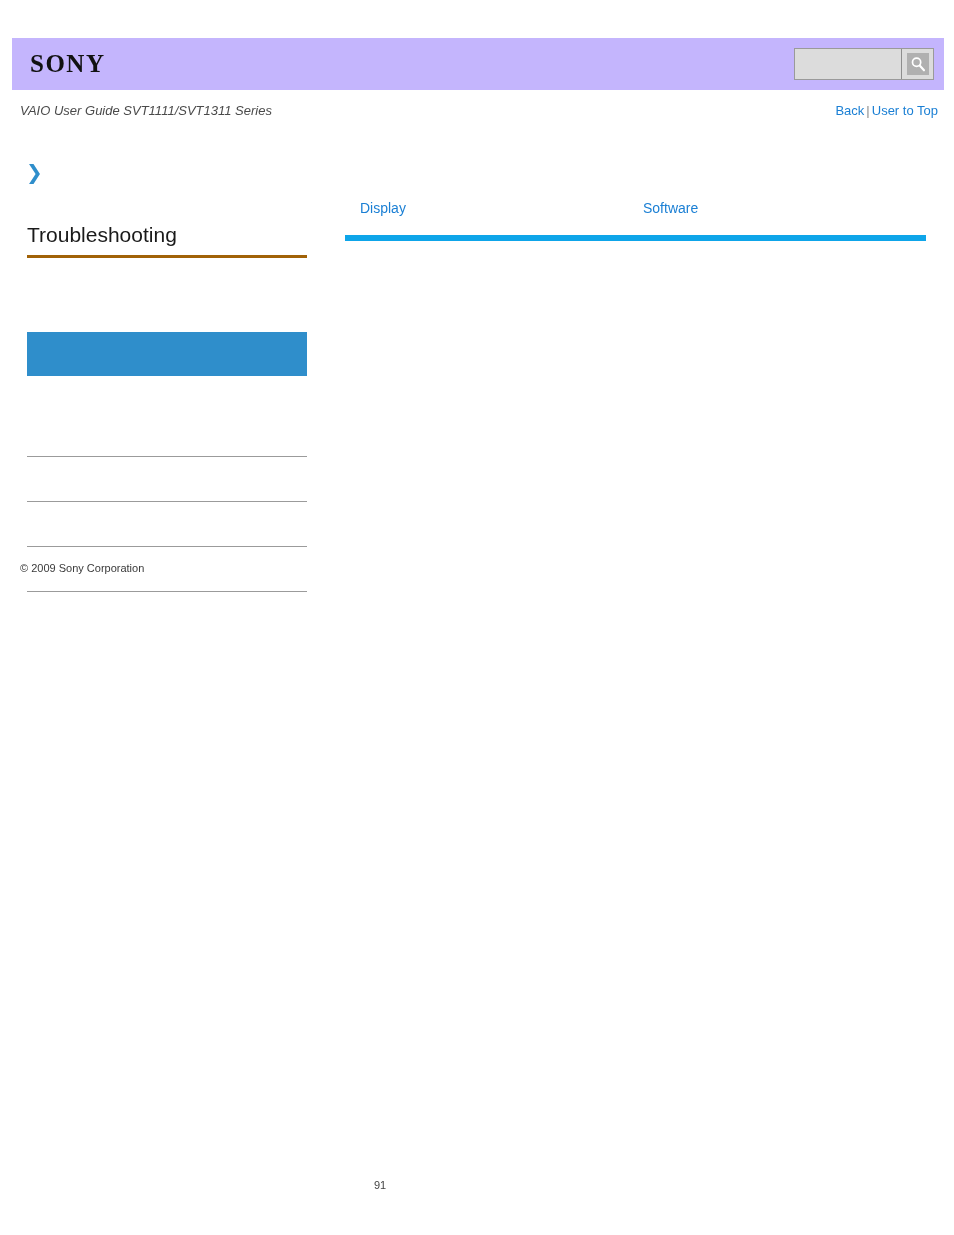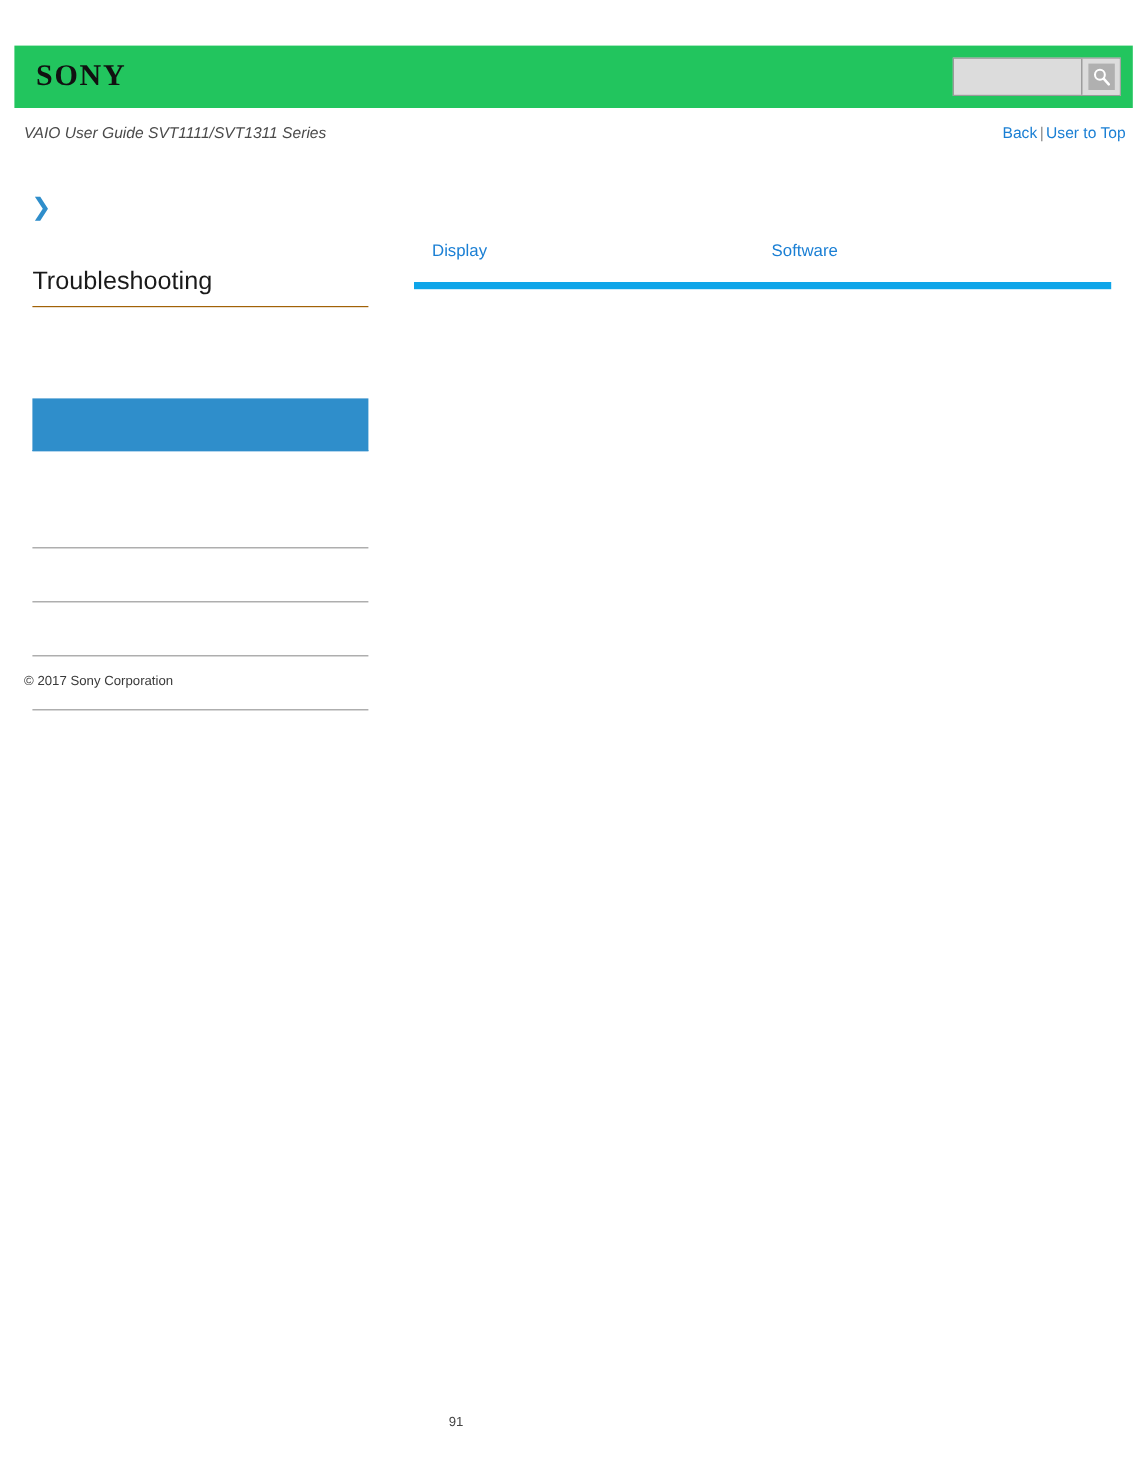--- a/index.html
+++ b/index.html
@@ -16,21 +16,21 @@
     -webkit-font-smoothing: antialiased;
   }
 
   
   .header-bar {
     position: absolute;
     left: 12px;
     top: 38px;
     width: 932px;
     height: 52px;
-    background: #22c55e;
+    background: #c4b5fd;
     box-sizing: border-box;
   }
   .sony-logo {
     position: absolute;
     left: 18px;
     top: 11px;
     font-family: "Liberation Serif", serif;
     font-weight: bold;
     font-size: 25px;
     letter-spacing: 1.5px;
@@ -138,21 +138,21 @@
   .section-title {
     position: absolute;
     left: 27px;
     top: 72px;
     width: 280px;
     font-size: 21px;
     font-weight: normal;
     color: #1a1a1a;
     line-height: 26px;
     padding-bottom: 7px;
-    border-bottom: 1px solid #a16207;
+    border-bottom: 3px solid #a16207;
     box-sizing: border-box;
     margin: 0;
   }
   .nav-list {
     position: absolute;
     left: 27px;
     top: 146px;
     width: 280px;
     list-style: none;
     margin: 0;
@@ -259,21 +259,21 @@
   <ul class="nav-list">
     <li class="nav-item spacer"></li>
     <li class="nav-item selected"></li>
     <li class="nav-item spacer"></li>
     <li class="nav-item"></li>
     <li class="nav-item"></li>
     <li class="nav-item"></li>
     <li class="nav-item"></li>
   </ul>
 
-  <div class="copyright">© 2017 Sony Corporation</div>
+  <div class="copyright">© 2009 Sony Corporation</div>
 </div>
 
 <div class="main-col">
   <div class="topic-row">
     <a href="#" class="topic-link col-1">Display</a>
     <a href="#" class="topic-link col-2">Software</a>
   </div>
 </div>
 
 <div class="page-number">91</div>

